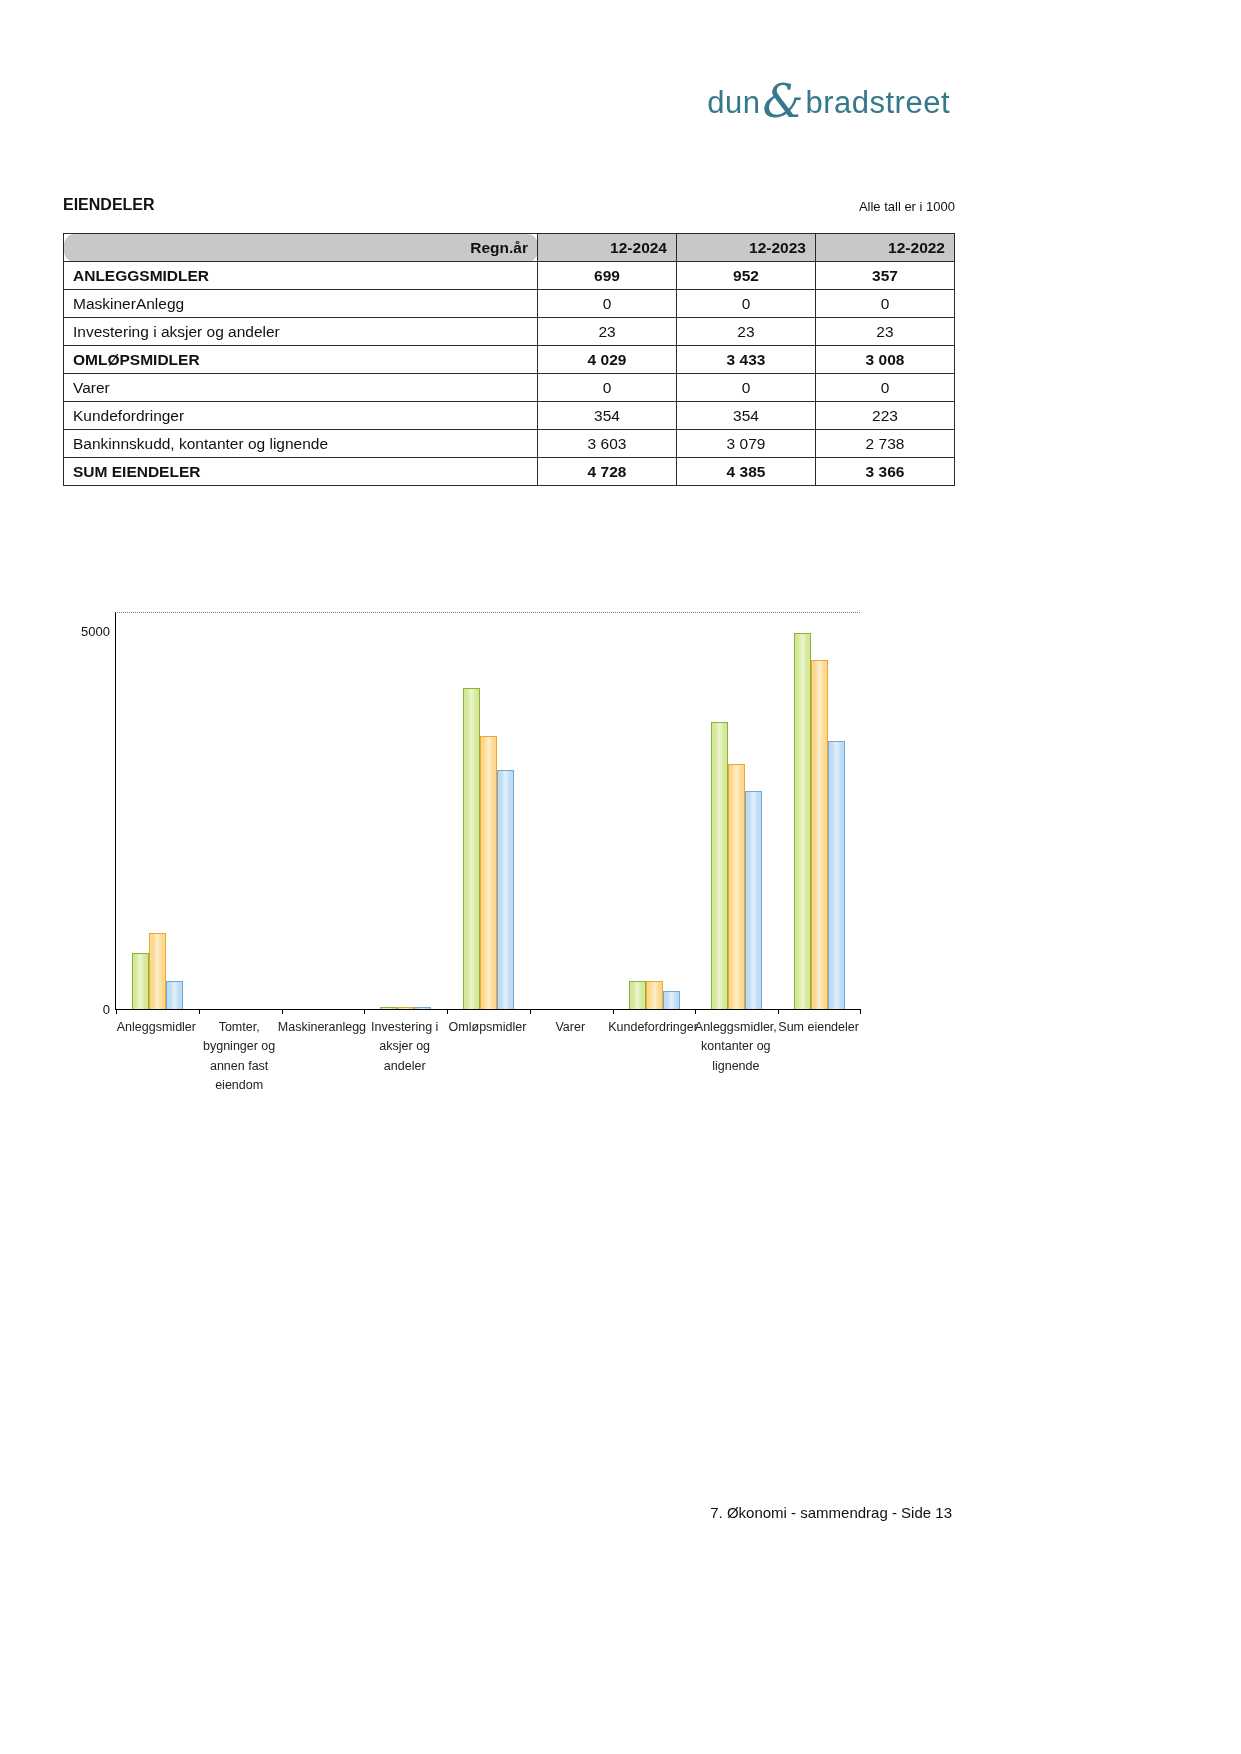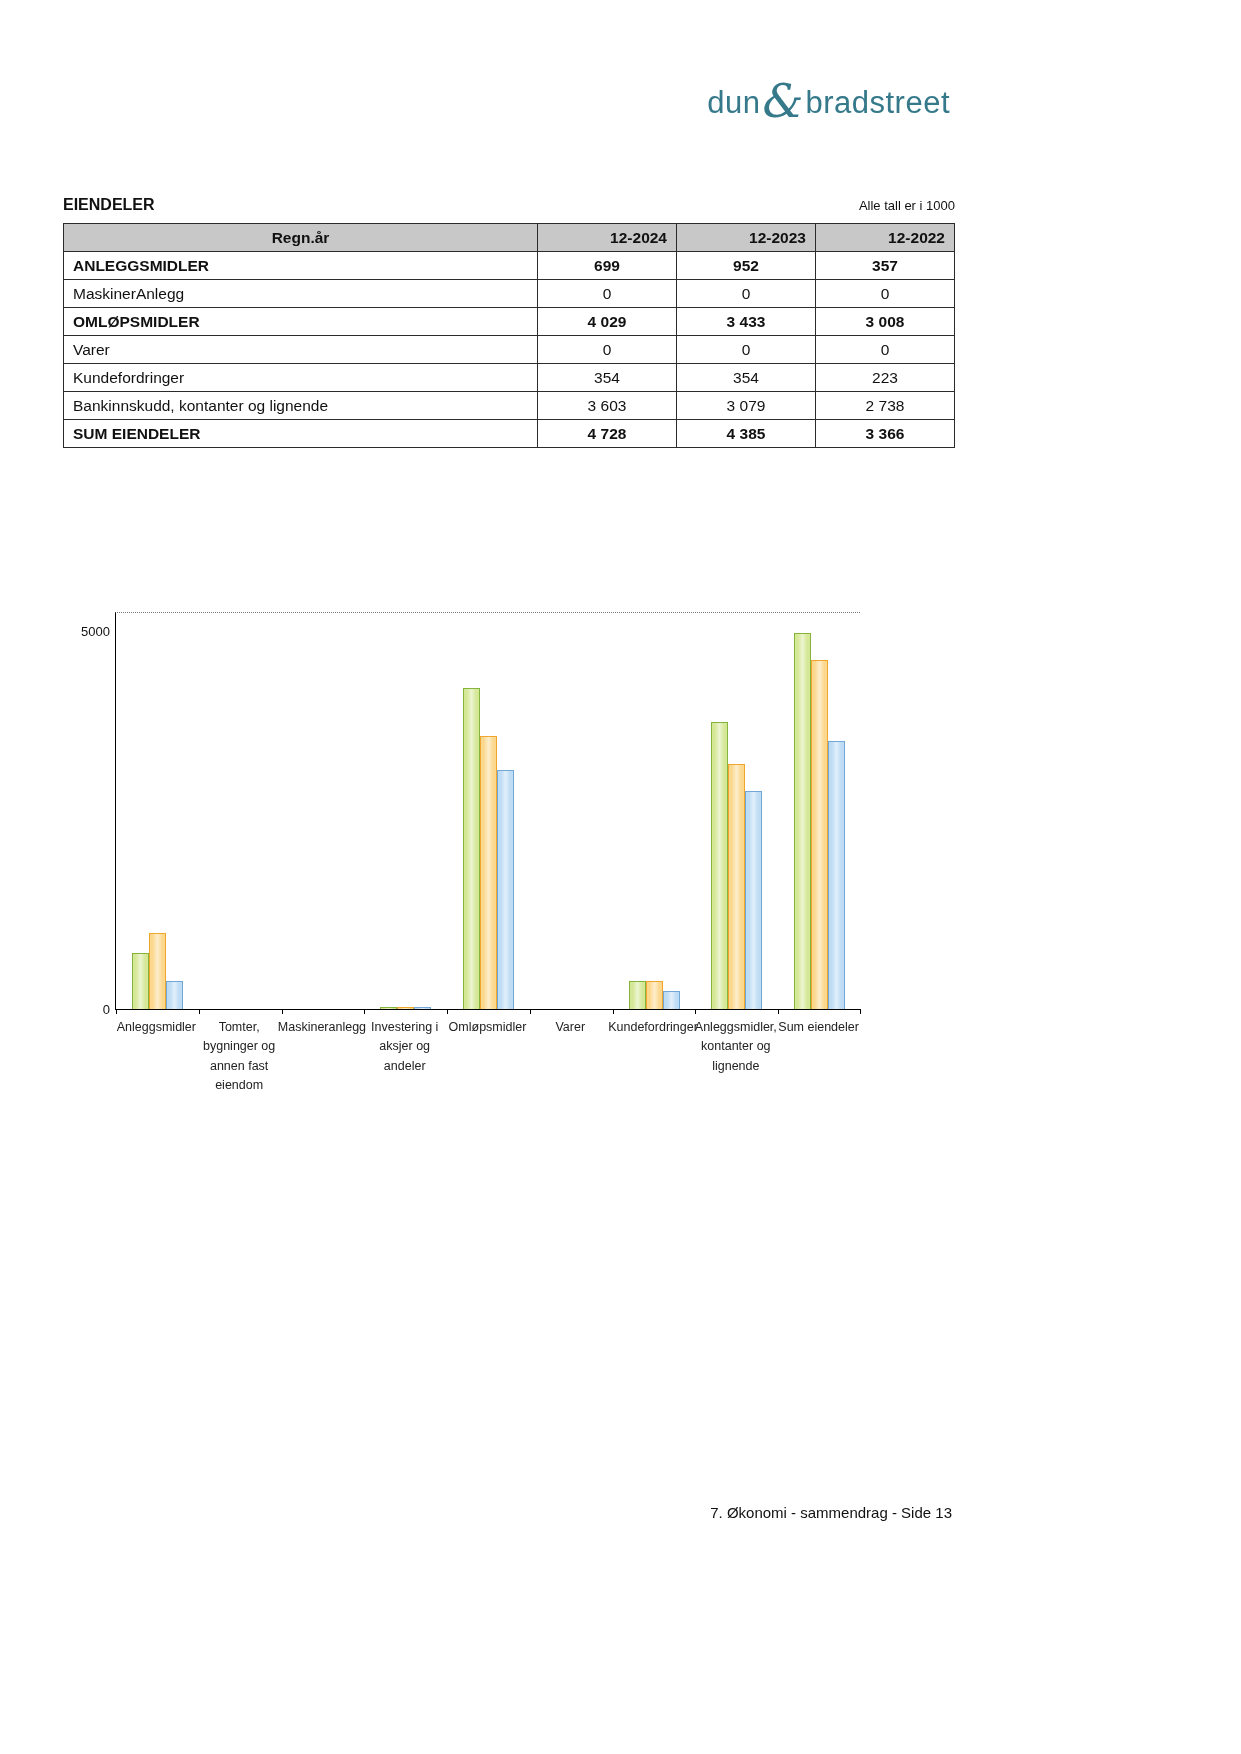--- a/index.html
+++ b/index.html
@@ -12,29 +12,29 @@
 
   
   .logo { position:absolute; top:74px; right:291px; color:#35798b;
           white-space:nowrap; display:flex; align-items:baseline; }
   .logo .word { font-size:31px; letter-spacing:.5px; }
   .logo .amp  { font-family:"DejaVu Serif", serif; font-style:italic;
                 font-size:46px; line-height:1; position:relative; top:4px; margin:0 2px; }
 
   
   .table-block { position:absolute; left:63px; top:196px; width:892px; }
-  .table-head-row { display:flex; justify-content:space-between; align-items:center;
-                    margin-bottom:9px; }
+  .table-head-row { display:flex; justify-content:space-between; align-items:flex-end;
+                    margin-bottom:19px; }
   .table-title { font-size:16px; font-weight:bold; }
   .table-note  { font-size:13px; }
 
   table.fin { width:100%; border-collapse:collapse; font-size:15.5px; }
   table.fin td, table.fin th { border:1px solid #2b2b2b; padding:4px 9px; height:28px; }
   table.fin th { background:#c8c8c8; font-weight:bold; text-align:right; }
-  table.fin th:first-child { text-align:center; }
+  table.fin th:first-child { text-align:right;border-radius:11px; }
   table.fin td { text-align:center; }
   table.fin td:first-child { text-align:left; }
   table.fin col.c-label { width:53.2%; }
   table.fin col.c-num   { width:15.6%; }
   tr.bold td { font-weight:bold; }
 
   
   .chart { position:absolute; left:0; top:600px; width:1241px; height:520px; }
   .plot  { position:absolute; left:115px; top:12px; width:745px; height:398px;
            border-left:1px solid #000; border-bottom:1px solid #000;
@@ -100,20 +100,26 @@
           <td>699</td>
           <td>952</td>
           <td>357</td>
         </tr>
         <tr>
           <td>MaskinerAnlegg</td>
           <td>0</td>
           <td>0</td>
           <td>0</td>
         </tr>
+        <tr>
+          <td>Investering i aksjer og andeler</td>
+          <td>23</td>
+          <td>23</td>
+          <td>23</td>
+        </tr>
         <tr class="bold">
           <td>OMLØPSMIDLER</td>
           <td>4 029</td>
           <td>3 433</td>
           <td>3 008</td>
         </tr>
         <tr>
           <td>Varer</td>
           <td>0</td>
           <td>0</td>

